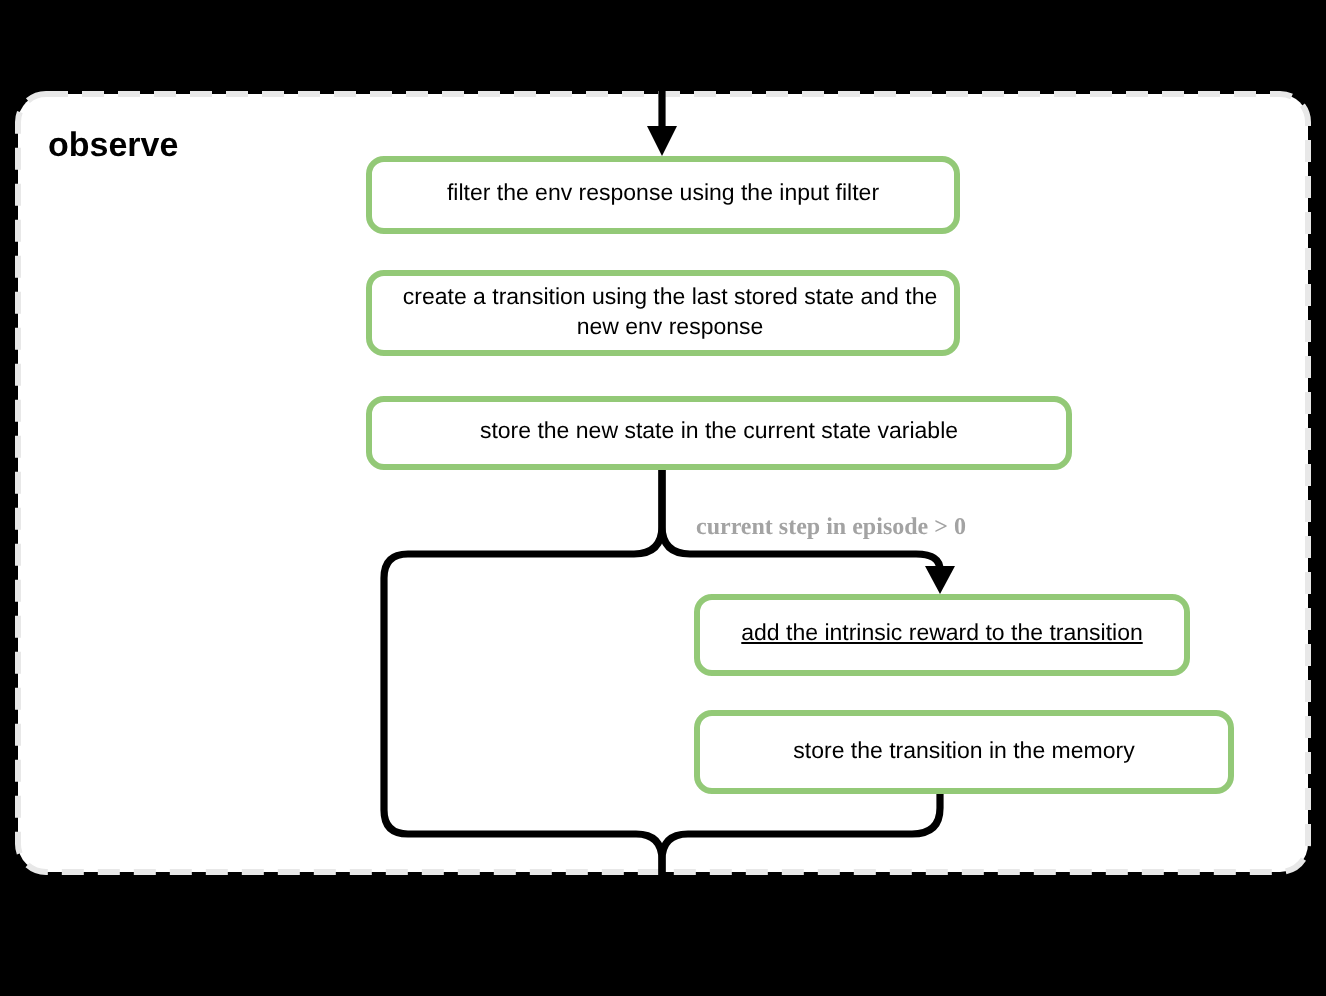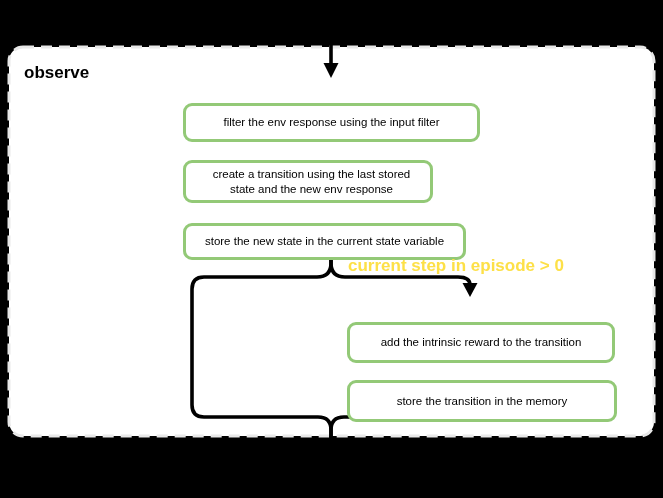--- a/index.html
+++ b/index.html
@@ -36,35 +36,35 @@
     border: 3px solid #93c977;
     border-radius: 9px;
     display: flex;
     align-items: center;
     justify-content: center;
     text-align: center;
     font-size: 11.5px;
     line-height: 1.25;
     color: #000000;
     padding: 2px 8px;
-    margin-top: 25px;
   }
   .node-1 { left: 183px; top: 78px;  width: 297px; height: 39px; }
-  .node-2 { left: 183px; top: 135px; width: 250px; height: 43px; padding-left: 15px; }
-  .node-3 { left: 183px; top: 198px; width: 283px; height: 37px; }
-  .node-4 { left: 347px; top: 297px; width: 268px; height: 41px; }
+  .node-2 { left: 183px; top: 135px; width: 297px; height: 43px; padding-left: 15px; }
+  .node-3 { left: 183px; top: 198px; width: 353px; height: 37px; }
+  .node-4 { left: 347px; top: 297px; width: 248px; height: 41px; text-decoration: underline; }
   .node-5 { left: 347px; top: 355px; width: 270px; height: 42px; }
   .condition-label {
     position: absolute;
     left: 348px;
     top: 256px;
-    font-size: 17px;
+    font-size: 12px;
     font-weight: bold;
-    color: #fde047;
+    color: #a3a3a3;
     white-space: nowrap;
+    font-family: Liberation Serif, serif;
   }
 </style>
 </head>
 <body>
 
 <div class="stage">
 
   <svg width="663" height="498" viewBox="0 0 663 498">
 
     <rect x="9" y="47" width="645" height="389" rx="14" ry="14" fill="#ffffff" stroke="#e8e8e8" stroke-width="3" stroke-dasharray="11 7"></rect>

